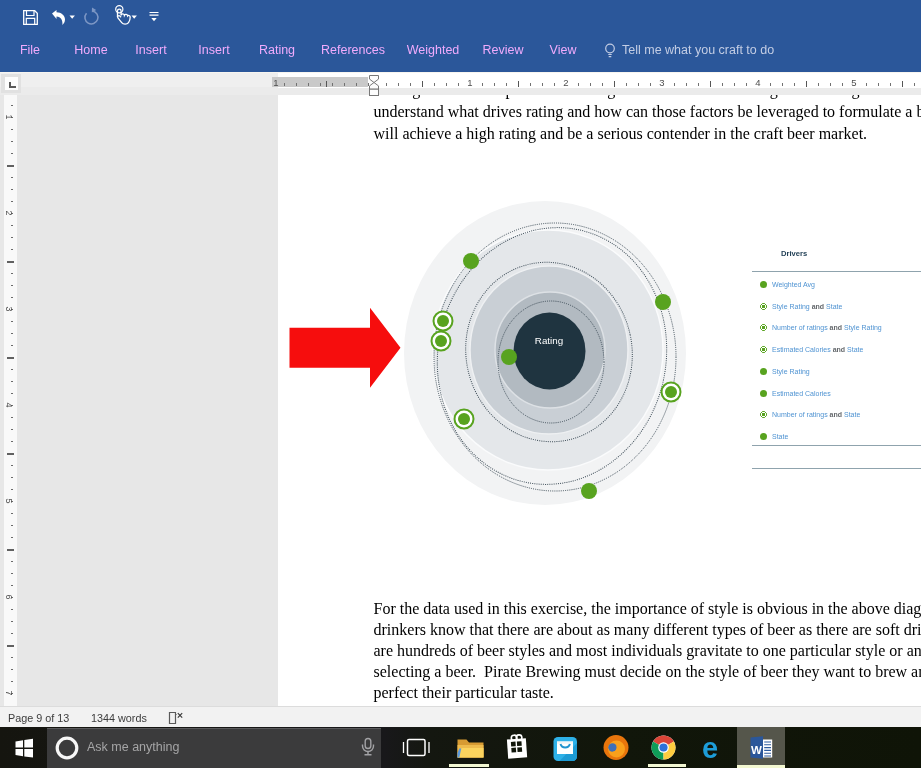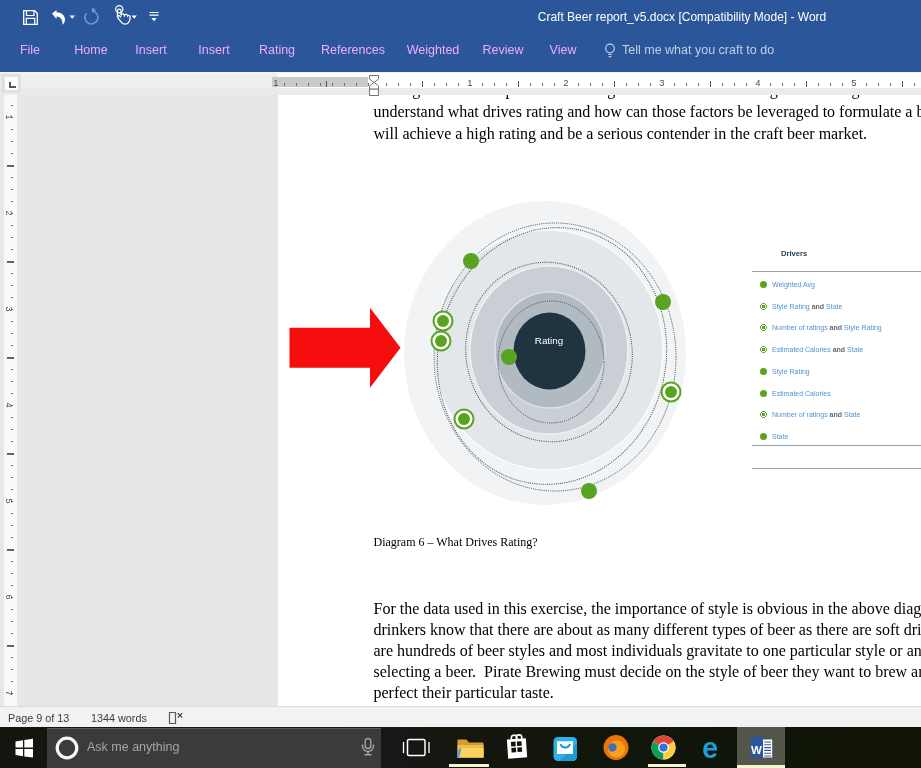--- a/index.html
+++ b/index.html
@@ -67,21 +67,20 @@
       <path d="M131.5,15.5 h5.4 l-2.7,3.2 z" fill="#fff"></path>
 
       <path d="M149.5,12.5 h9 M149.5,15.2 h9" stroke="#fff" stroke-width="1.2"></path>
       <path d="M151.3,18 h5.4 l-2.7,3.2 z" fill="#fff"></path>
 
       <g stroke="#c3cde4" fill="none" stroke-width="1.2">
         <circle cx="610" cy="48.5" r="4.3"></circle>
         <path d="M608.3,54.5 h3.4 M608.7,56.6 h2.6"></path>
       </g>
     </svg>
-    <span class="title">Craft Beer report_v5.docx [Compatibility Mode] - Word</span>
     <span class="tab" style="left:30px">File</span>
     <span class="tab" style="left:91px">Home</span>
     <span class="tab" style="left:151px">Insert</span>
     <span class="tab" style="left:214px">Insert</span>
     <span class="tab" style="left:277px">Rating</span>
     <span class="tab" style="left:353px">References</span>
     <span class="tab" style="left:433px">Weighted</span>
     <span class="tab" style="left:503px">Review</span>
     <span class="tab" style="left:563px">View</span>
     <span class="tellme">Tell me what you craft to do</span>
@@ -188,21 +187,20 @@
         <div class="abs litem" style="top:81.4px;"><span class="lring"></span><span class="lblue">Number of ratings</span> <span class="land">and</span> <span class="lblue">Style Rating</span></div>
         <div class="abs litem" style="top:103.1px;"><span class="lring"></span><span class="lblue">Estimated Calories</span> <span class="land">and</span> <span class="lblue">State</span></div>
         <div class="abs litem" style="top:124.8px;"><span class="ldot"></span><span class="lblue">Style Rating</span></div>
         <div class="abs litem" style="top:146.5px;"><span class="ldot"></span><span class="lblue">Estimated Calories</span></div>
         <div class="abs litem" style="top:168.2px;"><span class="lring"></span><span class="lblue">Number of ratings</span> <span class="land">and</span> <span class="lblue">State</span></div>
         <div class="abs litem" style="top:189.9px;"><span class="ldot"></span><span class="lblue">State</span></div>
         <div class="abs lline" style="top:202px;"></div>
         <div class="abs lline" style="top:225px;"></div>
       </div>
 
-      <div class="abs serif" style="left:95.5px;top:444px;font-size:12px;line-height:22px;white-space:nowrap;">Diagram 6 – What Drives Rating?</div>
 
       <div class="abs serif" style="left:95.5px;top:511.1px;font-size:16px;line-height:21px;white-space:nowrap;">For the data used in this exercise, the importance of style is obvious in the above diagram.  Most beer<br>drinkers know that there are about as many different types of beer as there are soft drinks.  There<br>are hundreds of beer styles and most individuals gravitate to one particular style or another when<br>selecting a beer.&nbsp; Pirate Brewing must decide on the style of beer they want to brew and then<br>perfect their particular taste.</div>
     </div>
   </div>
   <div class="abs statusbar" id="statusbar">
     <span class="abs" style="left:8px;top:5px;">Page 9 of 13</span>
     <span class="abs" style="left:91px;top:5px;">1344 words</span>
     <svg class="abs" style="left:168px;top:4px" width="16" height="14" viewBox="0 0 16 14">
       <path d="M1.5,1.5 h6 v11 h-6 z" fill="none" stroke="#5a5a5a" stroke-width="1.2"></path>
       <path d="M7.5,3.5 h2" stroke="#5a5a5a" stroke-width="1"></path>

